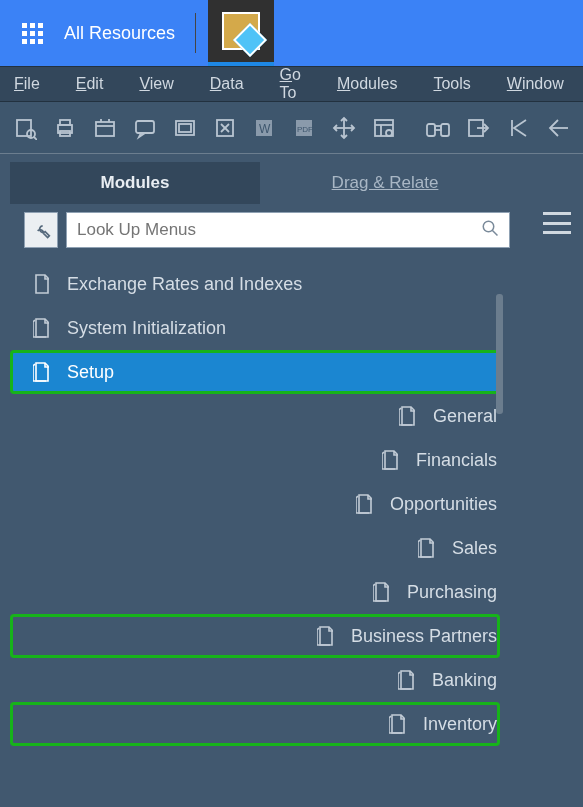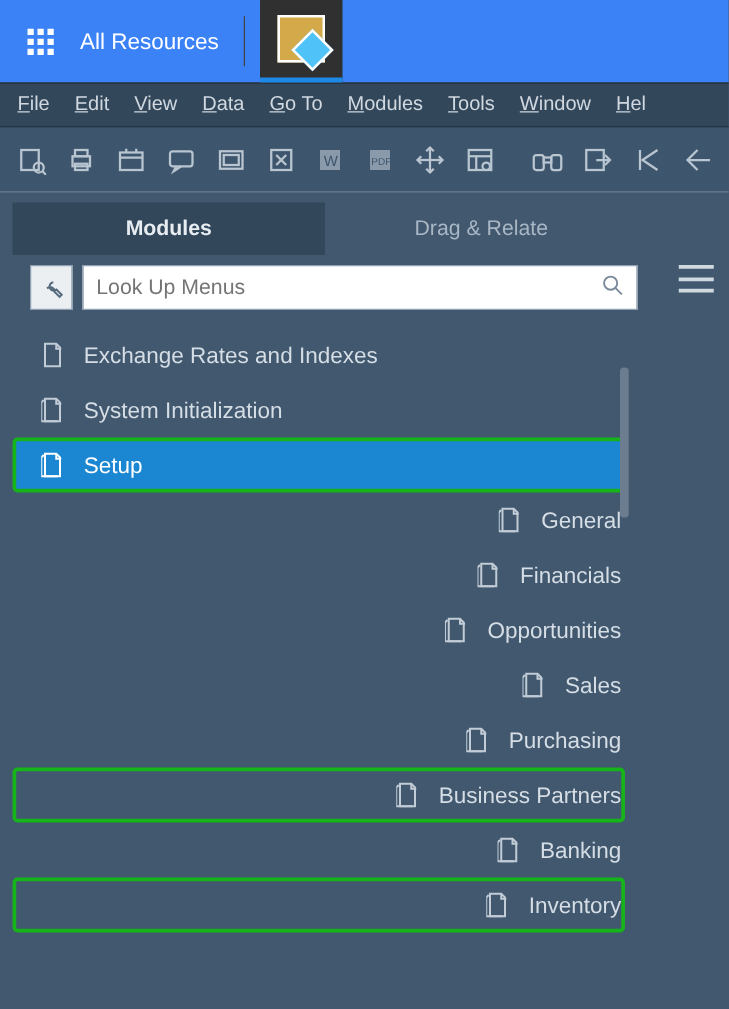--- a/index.html
+++ b/index.html
@@ -9,37 +9,37 @@
   .topbar { height: 66px; background: #3b82f6; display: flex; align-items: center; }
   .apps-icon { width: 30px; display: grid; grid-template-columns: repeat(3,5px); grid-gap: 3px; margin-left: 22px; margin-right: 12px; cursor: pointer; }
   .apps-icon span { width:5px; height:5px; background:#fff; }
   .topbar-title { color:#fff; font-size:18px; }
   .vdiv { width:1px; height:40px; background:#444; margin:0 12px 0 20px; }
   .app-icon-box { width:66px; height:66px; background:#303030; display:flex; align-items:center; justify-content:center; border-bottom:4px solid #1e88e5; }
   .app-icon-inner { width:38px; height:38px; background:#d4a94a; border:2px solid #fff; position:relative; }
   .app-icon-inner::after { content:""; position:absolute; right:-4px; bottom:-4px; width:20px; height:20px; background:#4fc3f7; border:2px solid #fff; transform:rotate(45deg); }
 
   
-  .menubar { height:36px; background:#33475b; display:flex; align-items:center; padding:0 14px; gap:20px; color:#d0d8e0; font-size:16px; border-top:1px solid #22313f; border-bottom:1px solid #22313f;}
+  .menubar { height:36px; background:#33475b; display:flex; align-items:center; padding:0 14px; gap:36px; color:#d0d8e0; font-size:16px; border-top:1px solid #22313f; border-bottom:1px solid #22313f;}
   .menubar .m { cursor:pointer; }
   .menubar .m u { text-decoration: underline; }
   .menubar .m span.rest { text-decoration:none; }
 
   
   .toolbar { height:52px; background:#3e566d; display:flex; align-items:center; padding:0 12px; gap:14px; border-bottom:1px solid #6c7e8f; }
   .tb-btn { width:28px; height:28px; display:flex; align-items:center; justify-content:center; color:#b9c5d1; cursor:pointer; }
   .tb-btn svg { stroke:#b9c5d1; fill:none; stroke-width:1.8; }
   .tb-spacer { flex:1; }
 
   
   .content { position:relative; padding:0 10px; margin-top:8px; }
   .tabs { display:flex; height:42px; width:500px; }
   .tab { flex:1; text-align:center; line-height:42px; font-size:17px; cursor:pointer; }
   .tab.active { background:#33475b; color:#e8edf2; font-weight:bold; }
-  .tab.inactive { color:#a9b7c5; }
+  .tab.inactive { color:#a9b7c5;text-decoration:underline; }
 
   .search-row { display:flex; align-items:center; margin-top:8px; gap:8px; width:500px;padding-left:14px; }
   .wrench { width:34px; height:36px; background:#ebeff2; border:1px solid #8fa1b3; display:flex; align-items:center; justify-content:center; color:#4a5a6a; cursor:pointer;}
   .search-box { flex:1; height:36px; background:#fff; border:1px solid #8fa1b3; display:flex; align-items:center; padding:0 10px; }
   .search-box input { flex:1; border:none; outline:none; font-size:17px; color:#333; background:transparent; }
   .search-box .mag { color:#7a8a9a; }
   .hamburger { position:absolute; right:12px; top:50px; width:28px; height:22px; cursor:pointer; display:flex; flex-direction:column; justify-content:space-between; }
   .hamburger span { height:3px; background:#d0d8e0; }
 
   

